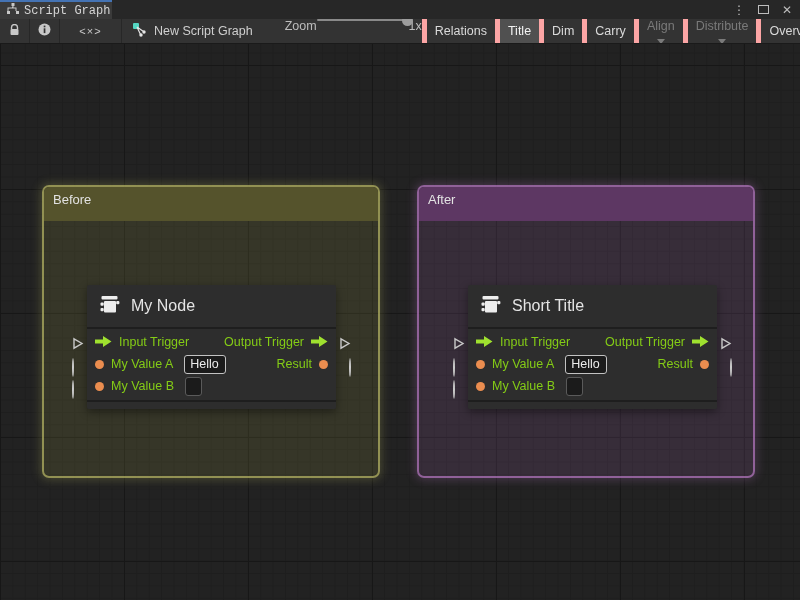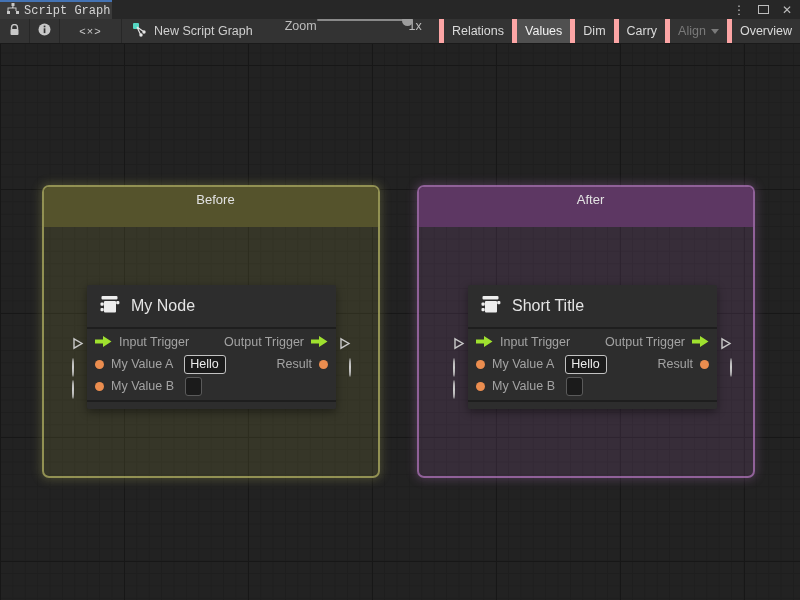--- a/index.html
+++ b/index.html
@@ -20,52 +20,52 @@
   .tb-cell { display:flex; align-items:center; justify-content:center; border-right:1px solid #272727; flex:none; }
   .tb-icon-cell { width:30px; }
   .tb-code-cell { width:62px; color:#c9c9c9; font-size:11px; letter-spacing:1px; }
   .tb-newgraph { display:flex; align-items:center; gap:7px; padding:0 10px 0 10px; color:#cfcfcf; flex:none; }
   .tb-zoom { display:flex; align-items:flex-start; padding-left:22px; color:#bdbdbd; flex:none; }
   .zoom-track { position:relative; width:92px; height:2px; background:#8a8a8a; border-radius:1px; }
   .zoom-handle { position:absolute; right:-4px; top:-4.5px; width:11px; height:11px; border-radius:50%; background:#9d9d9d; }
   .tb-buttons { display:flex; align-items:stretch; margin-left:auto; }
   .tb-btn { display:flex; align-items:center; gap:5px; padding:0 8px; border-left:5px solid #fca5a5; color:#dadada; flex:none; }
   .tb-btn.active { background:#505050; color:#f2f2f2; }
-  .tb-btn.disabled { color:#7a7a7a; }
+  .tb-btn.disabled { color:#7a7a7a;flex-direction:column; }
   .caret { width:0; height:0; border-left:4px solid transparent; border-right:4px solid transparent; border-top:5px solid #7a7a7a; margin-top:1px; }
 
   
   .canvas { position:relative; width:800px; height:556px; background-color:#222222;
     background-image:
       linear-gradient(to bottom, #171717 1px, transparent 1px),
       linear-gradient(to right, #171717 1px, transparent 1px),
       linear-gradient(to bottom, #1e1e1e 1px, transparent 1px),
       linear-gradient(to right, #1e1e1e 1px, transparent 1px);
     background-size: 124px 124px, 124px 124px, 12.4px 12.4px, 12.4px 12.4px;
     background-position: 0 21px, 0 0, 0 8.6px, 0 0; }
 
   
   .group { position:absolute; top:141px; width:338px; height:293px; border-radius:7px; border:2px solid; }
-  .group-header { height:40px; line-height:25px; padding-left:9px; font-size:13px; color:#e2e2e2; border-radius:5px 5px 0 0;text-align:center; }
+  .group-header { height:34px; line-height:25px; padding-left:9px; font-size:13px; color:#e2e2e2; border-radius:5px 5px 0 0; }
   .group-before { left:42px; border-color:rgba(178,176,98,0.75); background:rgba(135,133,66,0.20); box-shadow:0 0 10px 2px rgba(170,168,90,0.28); }
   .group-before .group-header { background:#55532c; }
   .group-after { left:417px; border-color:rgba(175,115,185,0.75); background:rgba(160,100,170,0.17); box-shadow:0 0 10px 2px rgba(170,110,180,0.28); }
   .group-after .group-header { background:#5d3763; }
 
   
   .node-wrap { position:absolute; top:98px; }
   .group-before .node-wrap { left:43px; }
   .group-after .node-wrap { left:49px; }
   .node { position:relative; width:249px; background:#2d2d2d; border-radius:2px; box-shadow:0 3px 8px rgba(0,0,0,0.4); }
   .node-header { height:44px; display:flex; align-items:center; gap:10px; padding-left:11px; border-bottom:2px solid #1e1e1e; }
   .node-title { font-size:16px; color:#e4e4e4; }
   .node-body { padding:2px 0 3px 0; }
   .node-row { height:22px; display:flex; align-items:center; justify-content:space-between; padding:0 8px; }
   .row-left, .row-right { display:flex; align-items:center; gap:7px; }
-  .row-label { font-size:12.5px; color:#a3a3a3; }
+  .row-label { font-size:12.5px; color:#84cc16; }
   .node-footer { height:9px; border-top:2px solid #1e1e1e; background:#2d2d2d; border-radius:0 0 2px 2px; }
 
   .value-dot { width:9px; height:9px; border-radius:50%; background:#EB8D4F; flex:none; }
   .str-input { width:42px; height:19px; background:#1b1b1b; border:1px solid #c2c2c2; border-radius:3px; color:#ececec; font-size:12.5px; font-family:"Liberation Sans", sans-serif; padding:0 5px; margin-left:4px; outline:none; }
   .str-input.small { width:17px; border-color:#5a5a5a; padding:0 2px; }
 
   
   .ext-port { position:absolute; }
   .ext-left { left:-15px; }
   .ext-right { right:-15px; }
@@ -135,30 +135,34 @@
     <span class="zoom-track">
       <span class="zoom-handle"></span>
     </span>
     <span>1x</span>
   </div>
   <div class="tb-buttons">
     <div class="tb-btn">
         <span>Relations</span>
       </div>
     <div class="tb-btn active">
-        <span>Values</span>
+        <span>Title</span>
       </div>
     <div class="tb-btn">
         <span>Dim</span>
       </div>
     <div class="tb-btn">
         <span>Carry</span>
       </div>
     <div class="tb-btn disabled">
         <span>Align</span>
+        <span class="caret"></span>
+      </div>
+    <div class="tb-btn disabled">
+        <span>Distribute</span>
         <span class="caret"></span>
       </div>
     <div class="tb-btn">
         <span>Overview</span>
       </div>
 
   </div>
 </div>
 
 <div class="canvas">

